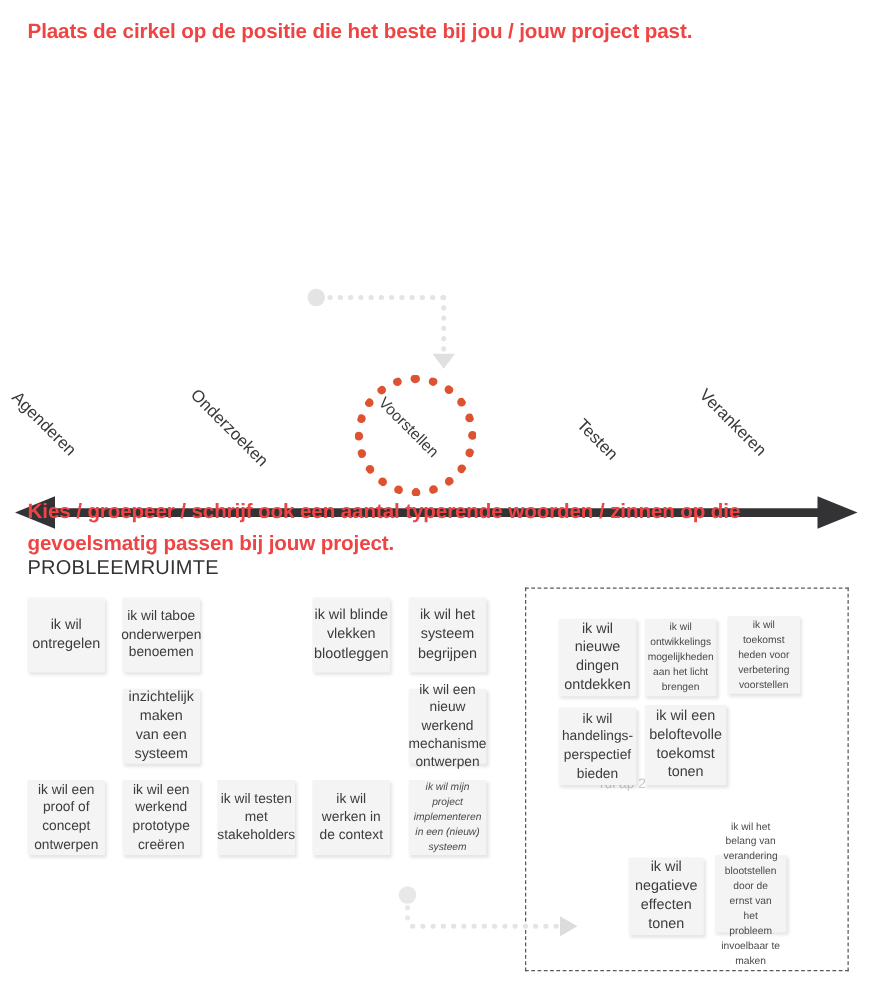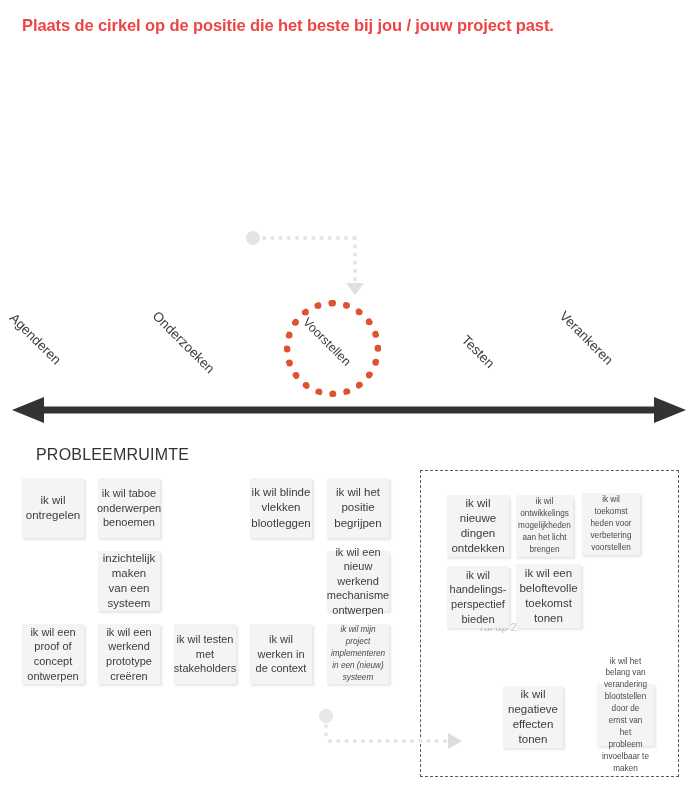--- a/index.html
+++ b/index.html
@@ -62,21 +62,20 @@
   }
 
   .axis-svg { position: absolute; left: 0; top: 283px; }
 
   .pole {
     position: absolute;
     top: 336px;
     font-size: 16px;
     letter-spacing: 0.2px;
     color: #333335;
-    margin-left: 14px;
   }
   #pole-left  { left: 22px; }
   #pole-right { left: 456px; }
 
   
   .pointer-svg { position: absolute; }
   #pointer-top    { left: 240px; top: 115px; }
   #pointer-bottom { left: 310px; top: 700px; }
 
   .group-box {
@@ -144,20 +143,21 @@
 
     <svg class="axis-svg" width="698" height="36">
       <path d="M40 17 H658" stroke="#333335" stroke-width="7"></path>
       <path d="M12 17 L44 4 L44 30 Z" fill="#333335"></path>
       <path d="M686 17 L654 4 L654 30 Z" fill="#333335"></path>
     </svg>
 
     <div class="pole" id="pole-left">PROBLEEMRUIMTE</div>
   </div>
 
+  <div class="heading" id="heading-2">Kies / groepeer / schrijf ook een aantal typerende woorden / zinnen op die gevoelsmatig passen bij jouw project.</div>
 
   <div>
 
     <div class="group-box"></div>
 
     <div class="ghost-text">rui                      ap 2</div>
 
     <svg class="pointer-svg" id="pointer-bottom" width="160" height="50">
       <circle cx="16" cy="16" r="7" fill="#e8e8e8"></circle>
       <path d="M16 26 V36" stroke="#e8e8e8" stroke-width="4" stroke-linecap="round" stroke-dasharray="0.2 8"></path>
@@ -169,21 +169,21 @@
         <div class="note lg" style="left: 22px; top: 478px; width: 62px; height: 60px;">
           <span>ik wil ontregelen</span>
         </div>
         <div class="note md" style="left: 98px; top: 478px; width: 62px; height: 60px;">
           <span>ik wil taboe onderwerpen benoemen</span>
         </div>
         <div class="note lg" style="left: 250px; top: 478px; width: 62px; height: 60px; align-items: center;">
           <span>ik wil blinde vlekken blootleggen</span>
         </div>
         <div class="note lg" style="left: 327px; top: 478px; width: 62px; height: 60px;">
-          <span>ik wil het positie begrijpen</span>
+          <span>ik wil het systeem begrijpen</span>
         </div>
         <div class="note lg" style="left: 98px; top: 551px; width: 62px; height: 60px;">
           <span>inzichtelijk maken van een systeem</span>
         </div>
         <div class="note md" style="left: 327px; top: 551px; width: 62px; height: 60px;">
           <span>ik wil een nieuw werkend mechanisme ontwerpen</span>
         </div>
         <div class="note md" style="left: 22px; top: 624px; width: 62px; height: 60px;">
           <span>ik wil een proof of concept ontwerpen</span>
         </div>
@@ -210,19 +210,19 @@
         </div>
         <div class="note md" style="left: 447px; top: 566px; width: 62px; height: 62px;">
           <span>ik wil handelings-perspectief bieden</span>
         </div>
         <div class="note lg" style="left: 516px; top: 564px; width: 65px; height: 64px;">
           <span>ik wil een beloftevolle toekomst tonen</span>
         </div>
         <div class="note lg" style="left: 503px; top: 686px; width: 60px; height: 62px;">
           <span>ik wil negatieve effecten tonen</span>
         </div>
-        <div class="note sm" style="left: 572px; top: 684px; width: 57px; height: 62px; margin-left: 25px;">
+        <div class="note sm" style="left: 572px; top: 684px; width: 57px; height: 62px;">
           <span>ik wil het belang van verandering blootstellen door de ernst van het probleem invoelbaar te maken</span>
         </div>
       </div>
   </div>
 
 </div>
 
 </body></html>

